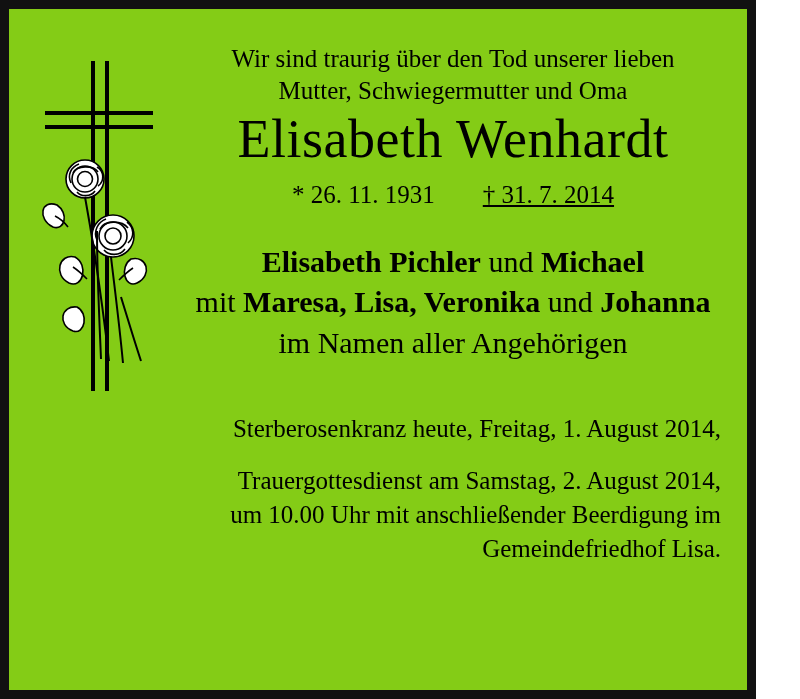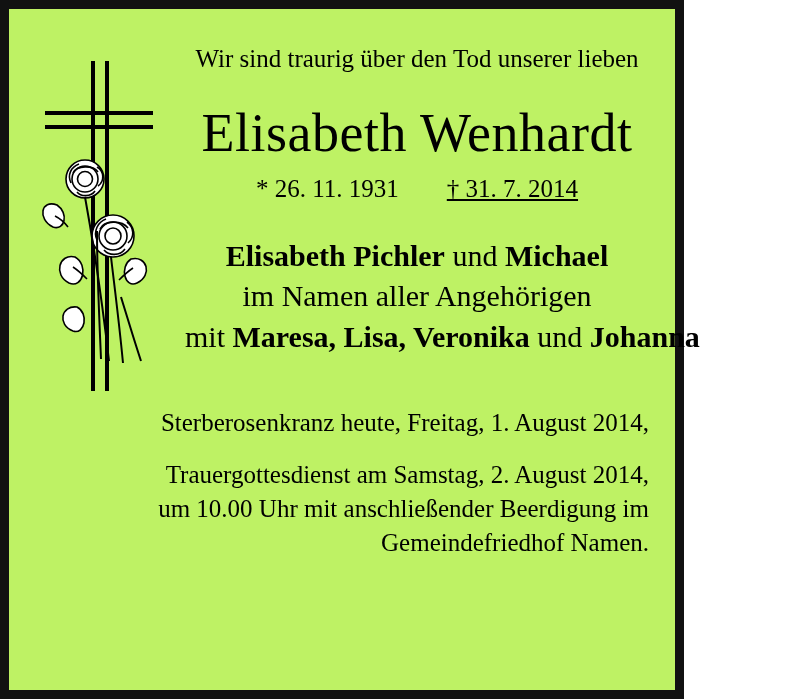--- a/index.html
+++ b/index.html
@@ -9,24 +9,24 @@
   }
   body {
     width: 800px;
     height: 699px;
     font-family: "Liberation Serif", serif;
     color: #000000;
     overflow: hidden;
   }
   .obituary {
     position: relative;
-    width: 684px;
+    width: 756px;
     height: 699px;
     box-sizing: border-box;
-    background: #bef264;
+    background: #84cc16;
     border: 9px solid #111111;
   }
   .inner {
     position: relative;
     width: 100%;
     height: 100%;
     box-sizing: border-box;
     padding: 34px 26px 18px 26px;
   }
 
@@ -44,21 +44,21 @@
   .intro {
     margin: 0 0 0 150px;
     text-align: center;
     font-size: 25px;
     line-height: 1.28;
     font-family: "Liberation Serif", serif;
   }
   .intro div { white-space: nowrap; }
 
   .name {
-    margin: 30px 0 0 150px;
+    margin: 4px 0 0 150px;
     text-align: center;
     font-size: 54px;
     line-height: 1.05;
     letter-spacing: 0.5px;
     font-family: "Liberation Serif", serif;
     font-weight: normal;
   }
 
   .dates {
     margin: 12px 0 0 150px;
@@ -141,43 +141,44 @@
             <path d="M76 196 C80 230, 84 260, 88 302"></path>
             <path d="M62 170 C62 210, 64 250, 66 298"></path>
             <path d="M86 236 C94 262, 100 282, 106 300"></path>
           </g>
         </g>
       </svg>
     </div>
 
     <div class="intro">
       <div>Wir sind traurig über den Tod unserer lieben</div>
+      <div>Mutter, Schwiegermutter und Oma</div>
     </div>
 
     <div class="name">Elisabeth Wenhardt</div>
 
     <div class="dates">
       <span class="birth">* 26. 11. 1931</span><span class="death dagger">† 31. 7. 2014</span>
     </div>
 
     <div class="family">
       <div>
         <b>Elisabeth Pichler</b><span> und </span><b>Michael</b>
       </div>
-      <div>im Namen aller Angehörigen</div>
       <div>
         <span>mit </span><b>Maresa, Lisa, Veronika</b><span> und </span><b>Johanna</b>
       </div>
+      <div>im Namen aller Angehörigen</div>
     </div>
 
     <div class="services">
       <div class="para">
         <div>Sterberosenkranz heute, Freitag, 1. August 2014,</div>
       </div>
       <div class="para">
         <div>Trauergottesdienst am Samstag, 2. August 2014,</div>
         <div>um 10.00 Uhr mit anschließender Beerdigung im</div>
-        <div>Gemeindefriedhof Namen.</div>
+        <div>Gemeindefriedhof Lisa.</div>
       </div>
     </div>
 
   </div>
 </div>
 
 </body></html>

